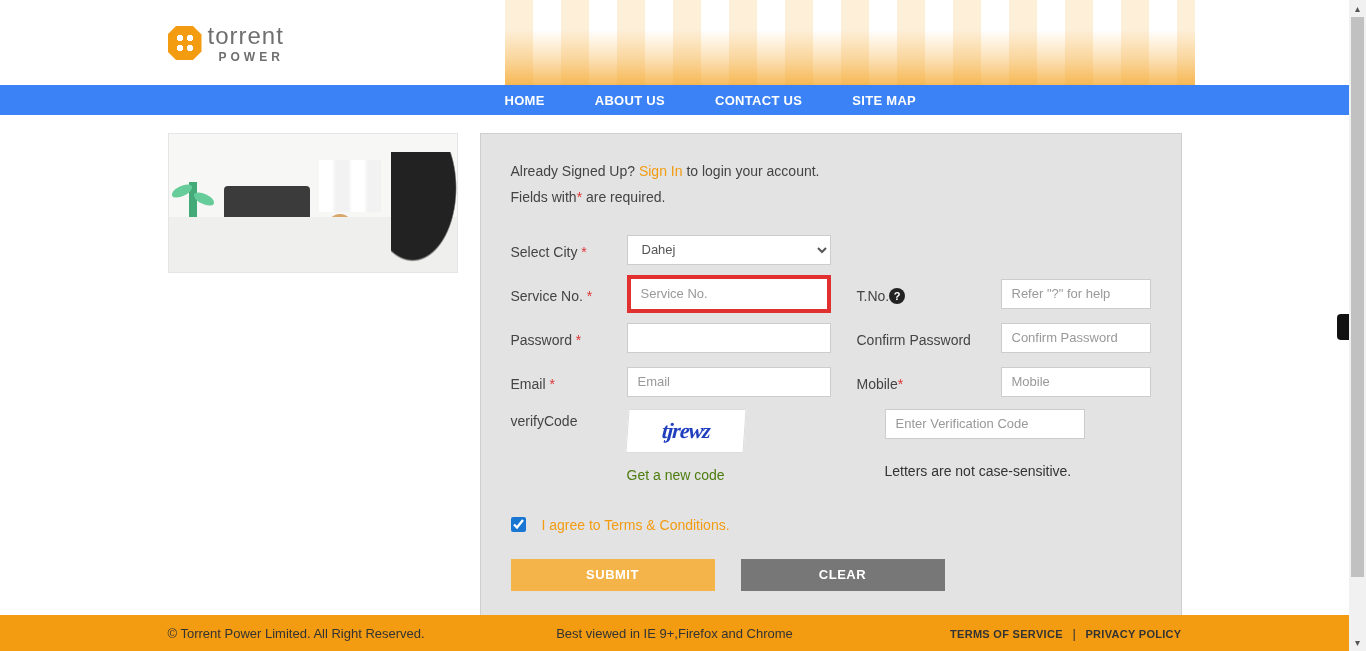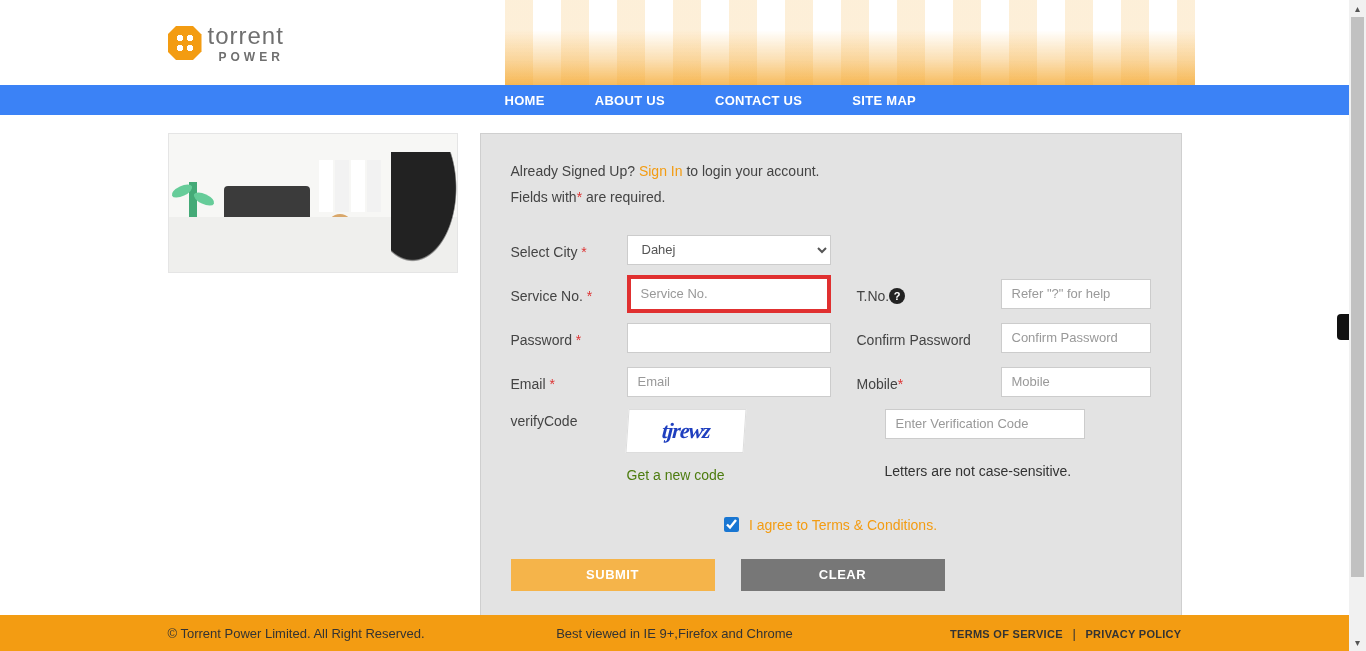--- a/index.html
+++ b/index.html
@@ -97,21 +97,21 @@
     font-family: Georgia, serif; font-weight: bold; font-style: italic;
     font-size: 22px; color: #1f3fbf; letter-spacing: -1px;
     transform: skewX(-4deg);
   }
   .get-code { font-size: 14px; color: #4d7c0f; margin-top: 14px; cursor:pointer; }
   .verify-col { width: 204px; }
   .verify-right { flex:1; padding-left: 54px; }
   .verify-right input { width: 200px; margin-bottom:24px;}
   .hint { font-size: 14px; color: #333; }
 
-  .terms { margin-top: 34px; font-size: 14px; display:flex; align-items:center; gap:10px;justify-content:center;}
+  .terms { margin-top: 34px; font-size: 14px; display:flex; align-items:center; gap:16px;}
   .terms input { accent-color: #1976d2; width:15px; height:15px;}
   .terms a { color: #f39c12; text-decoration: none; }
 
   .btn-row { margin-top: 26px; display: flex; gap: 26px; }
   .btn { width: 204px; height: 32px; border: none; color: #fff; font-size: 13px; font-weight: 600; letter-spacing: .5px; cursor: pointer; font-family:inherit;}
   .btn-submit { background: #f5b44a; }
   .btn-clear { background: #777; }
 
   .help-icon{
     display:inline-flex; width:16px; height:16px; background:#222; color:#fff;

